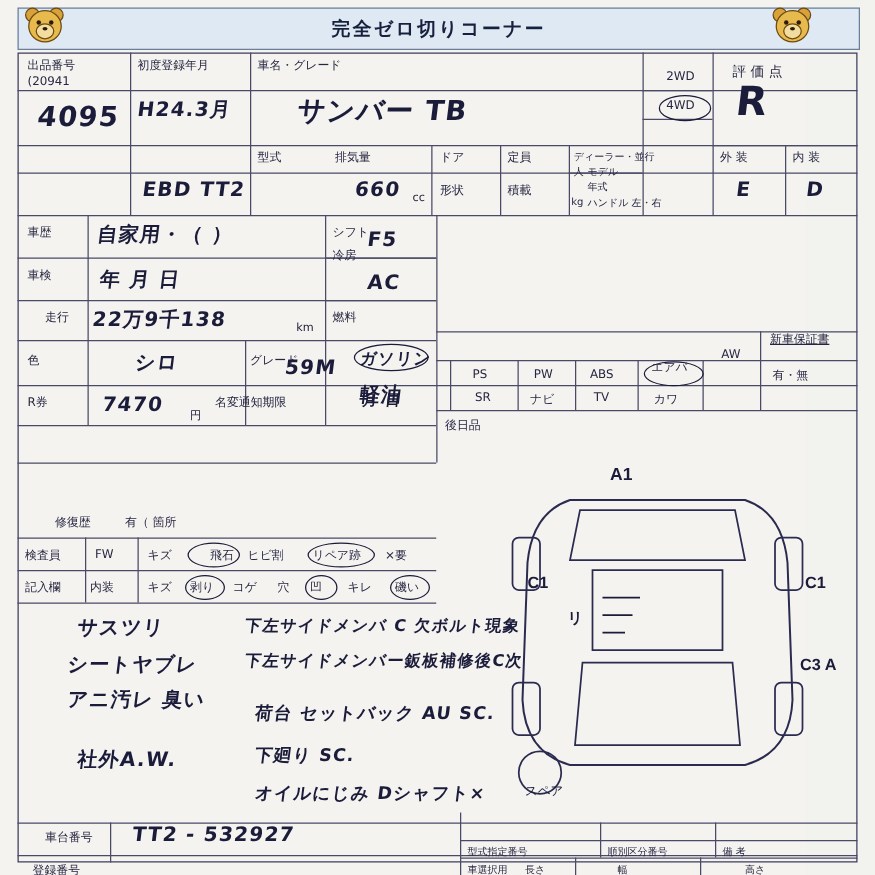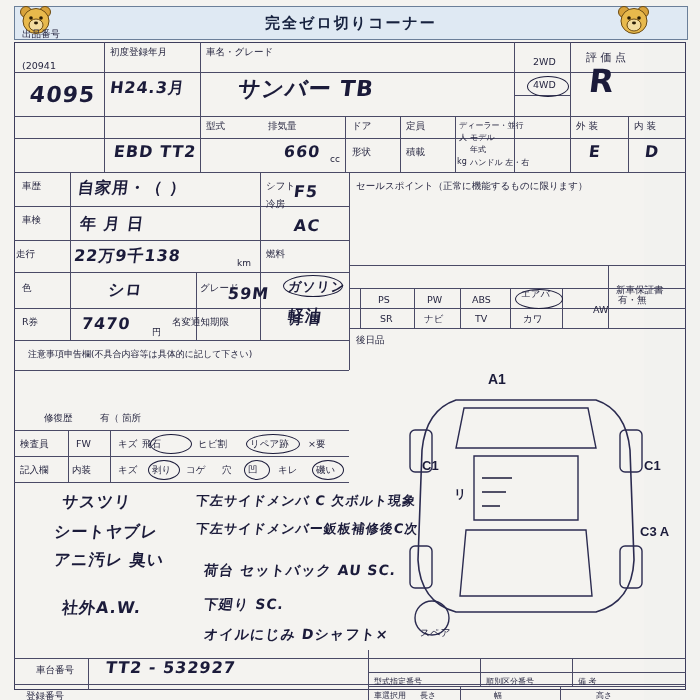--- a/index.html
+++ b/index.html
@@ -108,21 +108,21 @@
   <div class="ln" style="left:400px;top:116px;width:1px;height:56px;"></div>
   <div class="ln" style="left:455px;top:116px;width:1px;height:56px;"></div>
   <div class="ln" style="left:514px;top:42px;width:1px;height:130px;"></div>
   <div class="ln" style="left:570px;top:42px;width:1px;height:130px;"></div>
   <div class="ln" style="left:570px;top:116px;width:116px;height:1px;"></div>
   <div class="ln" style="left:514px;top:72px;width:56px;height:1px;"></div>
   <div class="ln" style="left:514px;top:95px;width:56px;height:1px;"></div>
   <div class="ln" style="left:628px;top:116px;width:1px;height:56px;"></div>
   <div class="ln" style="left:455px;top:138px;width:59px;height:1px;"></div>
 
-  <div class="lbl" style="left:22px;top:28px;text-align:right;">出品番号</div>
+  <div class="lbl" style="left:22px;top:46px;text-align:right;">出品番号</div>
   <div class="lbl" style="left:22px;top:60px;">(20941</div>
   <div class="lbl" style="left:110px;top:46px;">初度登録年月</div>
   <div class="lbl" style="left:206px;top:46px;">車名・グレード</div>
   <div class="lbl" style="left:533px;top:56px;">2WD</div>
   <div class="lbl" style="left:533px;top:79px;">4WD</div>
   <div class="lbl" style="left:586px;top:50px;font-size:11px;">評 価 点</div>
   <div class="lbl" style="left:206px;top:120px;">型式</div>
   <div class="lbl" style="left:268px;top:120px;">排気量</div>
   <div class="lbl" style="left:352px;top:120px;">ドア</div>
   <div class="lbl" style="left:406px;top:120px;font-family:Liberation Serif, serif;">定員</div>
@@ -156,21 +156,21 @@
   <div class="ln" style="left:14px;top:370px;width:335px;height:1px;"></div>
   <div class="ln" style="left:70px;top:172px;width:1px;height:168px;"></div>
   <div class="ln" style="left:196px;top:272px;width:1px;height:68px;"></div>
   <div class="ln" style="left:260px;top:172px;width:1px;height:168px;"></div>
   <div class="ln" style="left:349px;top:172px;width:1px;height:198px;"></div>
   <div class="ln" style="left:260px;top:206px;width:89px;height:1px;"></div>
   <div class="ln" style="left:260px;top:240px;width:89px;height:1px;"></div>
 
   <div class="lbl" style="left:22px;top:180px;">車歴</div>
   <div class="lbl" style="left:22px;top:214px;">車検</div>
-  <div class="lbl" style="left:16px;top:248px;font-family:Liberation Serif, serif;">走行</div>
+  <div class="lbl" style="left:36px;top:248px;font-family:Liberation Serif, serif;">走行</div>
   <div class="lbl" style="left:22px;top:282px;">色</div>
   <div class="lbl" style="left:200px;top:282px;">グレード</div>
   <div class="lbl" style="left:22px;top:316px;">R券</div>
   <div class="lbl" style="left:172px;top:316px;">名変通知期限</div>
   <div class="lbl" style="left:266px;top:180px;">シフト</div>
   <div class="lbl" style="left:266px;top:198px;">冷房</div>
   <div class="lbl" style="left:266px;top:248px;">燃料</div>
 
   <div class="hand ink-md" style="position:absolute;left:78px;top:178px;">自家用・（                 ）</div>
   <div class="hand ink-md" style="position:absolute;left:80px;top:214px;">年        月        日</div>
@@ -180,70 +180,68 @@
   <div class="hand ink-md" style="position:absolute;left:228px;top:284px;">59M</div>
   <div class="hand ink-md" style="position:absolute;left:82px;top:314px;">7470</div>
   <div class="prt" style="position:absolute;left:152px;top:326px;">円</div>
   <div class="hand ink-md" style="position:absolute;left:290px;top:312px;font-size:12px;">月        日</div>
   <div class="hand ink-md" style="position:absolute;left:294px;top:182px;">F5</div>
   <div class="hand ink-md" style="position:absolute;left:294px;top:216px;">AC</div>
   <div class="hand ink-sm" style="position:absolute;left:288px;top:278px;">ガソリン</div>
   <div class="ellip" style="left:283px;top:275px;width:58px;height:20px;"></div>
   <div class="hand ink-md" style="position:absolute;left:288px;top:306px;">軽油</div>
 
-  <div class="lbl" style="left:28px;top:348px;font-size:9px;">注意事項申告欄(不具合内容等は具体的に記して下さい)</div>
   <div class="ln" style="left:14px;top:430px;width:335px;height:1px;"></div>
   <div class="lbl" style="left:44px;top:412px;">修復歴</div>
   <div class="lbl" style="left:100px;top:412px;">有（         箇所</div>
 
   <div class="ln" style="left:14px;top:456px;width:335px;height:1px;"></div>
   <div class="ln" style="left:14px;top:482px;width:335px;height:1.4px;"></div>
   <div class="ln" style="left:68px;top:430px;width:1px;height:52px;"></div>
   <div class="ln" style="left:110px;top:430px;width:1px;height:52px;"></div>
   <div class="lbl" style="left:20px;top:438px;">検査員</div>
   <div class="lbl" style="left:20px;top:464px;">記入欄</div>
   <div class="lbl" style="left:76px;top:438px;">FW</div>
   <div class="lbl" style="left:72px;top:464px;">内装</div>
   <div class="lbl" style="left:118px;top:438px;">キズ</div>
-  <div class="lbl" style="left:142px;top:438px;">飛石</div>
+  <div class="lbl" style="left:168px;top:438px;">飛石</div>
   <div class="lbl" style="left:198px;top:438px;">ヒビ割</div>
   <div class="lbl" style="left:250px;top:438px;">リペア跡</div>
   <div class="lbl" style="left:308px;top:438px;">×要</div>
   <div class="lbl" style="left:118px;top:464px;">キズ</div>
   <div class="lbl" style="left:152px;top:464px;">剥り</div>
   <div class="lbl" style="left:186px;top:464px;">コゲ</div>
   <div class="lbl" style="left:222px;top:464px;">穴</div>
   <div class="lbl" style="left:248px;top:464px;">凹</div>
   <div class="lbl" style="left:278px;top:464px;">キレ</div>
   <div class="lbl" style="left:316px;top:464px;">磯い</div>
 
   <div class="ellip" style="left:150px;top:434px;width:40px;height:18px;"></div>
   <div class="ellip" style="left:246px;top:434px;width:52px;height:18px;"></div>
   <div class="ellip" style="left:148px;top:460px;width:30px;height:18px;"></div>
   <div class="ellip" style="left:244px;top:460px;width:24px;height:18px;"></div>
   <div class="ellip" style="left:312px;top:460px;width:30px;height:18px;"></div>
 
-  <div class="lbl" style="left:356px;top:180px;">セールスポイント（正常に機能するものに限ります）</div>
   <div class="ln" style="left:349px;top:265px;width:337px;height:1px;"></div>
-  <div class="lbl" style="left:616px;top:284px;">新車保証書</div>
+  <div class="lbl" style="left:616px;top:265px;text-decoration:underline;">新車保証書</div>
   <div class="ln" style="left:349px;top:288px;width:337px;height:1px;"></div>
   <div class="ln" style="left:349px;top:308px;width:337px;height:1px;"></div>
   <div class="ln" style="left:349px;top:328px;width:337px;height:1px;"></div>
   <div class="ln" style="left:360px;top:288px;width:1px;height:40px;"></div>
   <div class="ln" style="left:414px;top:288px;width:1px;height:40px;"></div>
   <div class="ln" style="left:460px;top:288px;width:1px;height:40px;"></div>
   <div class="ln" style="left:510px;top:288px;width:1px;height:40px;"></div>
   <div class="ln" style="left:562px;top:288px;width:1px;height:40px;"></div>
   <div class="ln" style="left:608px;top:265px;width:1px;height:63px;"></div>
 
   <div class="lbl" style="left:378px;top:294px;">PS</div>
   <div class="lbl" style="left:427px;top:294px;">PW</div>
   <div class="lbl" style="left:472px;top:294px;">ABS</div>
   <div class="lbl" style="left:521px;top:288px;">エアバ</div>
-  <div class="lbl" style="left:577px;top:304px;margin-left:16px;">AW</div>
+  <div class="lbl" style="left:577px;top:278px;">AW</div>
   <div class="lbl" style="left:380px;top:313px;">SR</div>
   <div class="lbl" style="left:424px;top:313px;">ナビ</div>
   <div class="lbl" style="left:475px;top:313px;">TV</div>
   <div class="lbl" style="left:523px;top:313px;">カワ</div>
   <div class="lbl" style="left:618px;top:294px;">有・無</div>
   <div class="lbl" style="left:356px;top:334px;">後日品</div>
   <div class="ellip" style="left:515px;top:289px;width:46px;height:18px;"></div>
 
   <svg class="diagram" width="290" height="270" viewBox="0 0 290 270">
 

